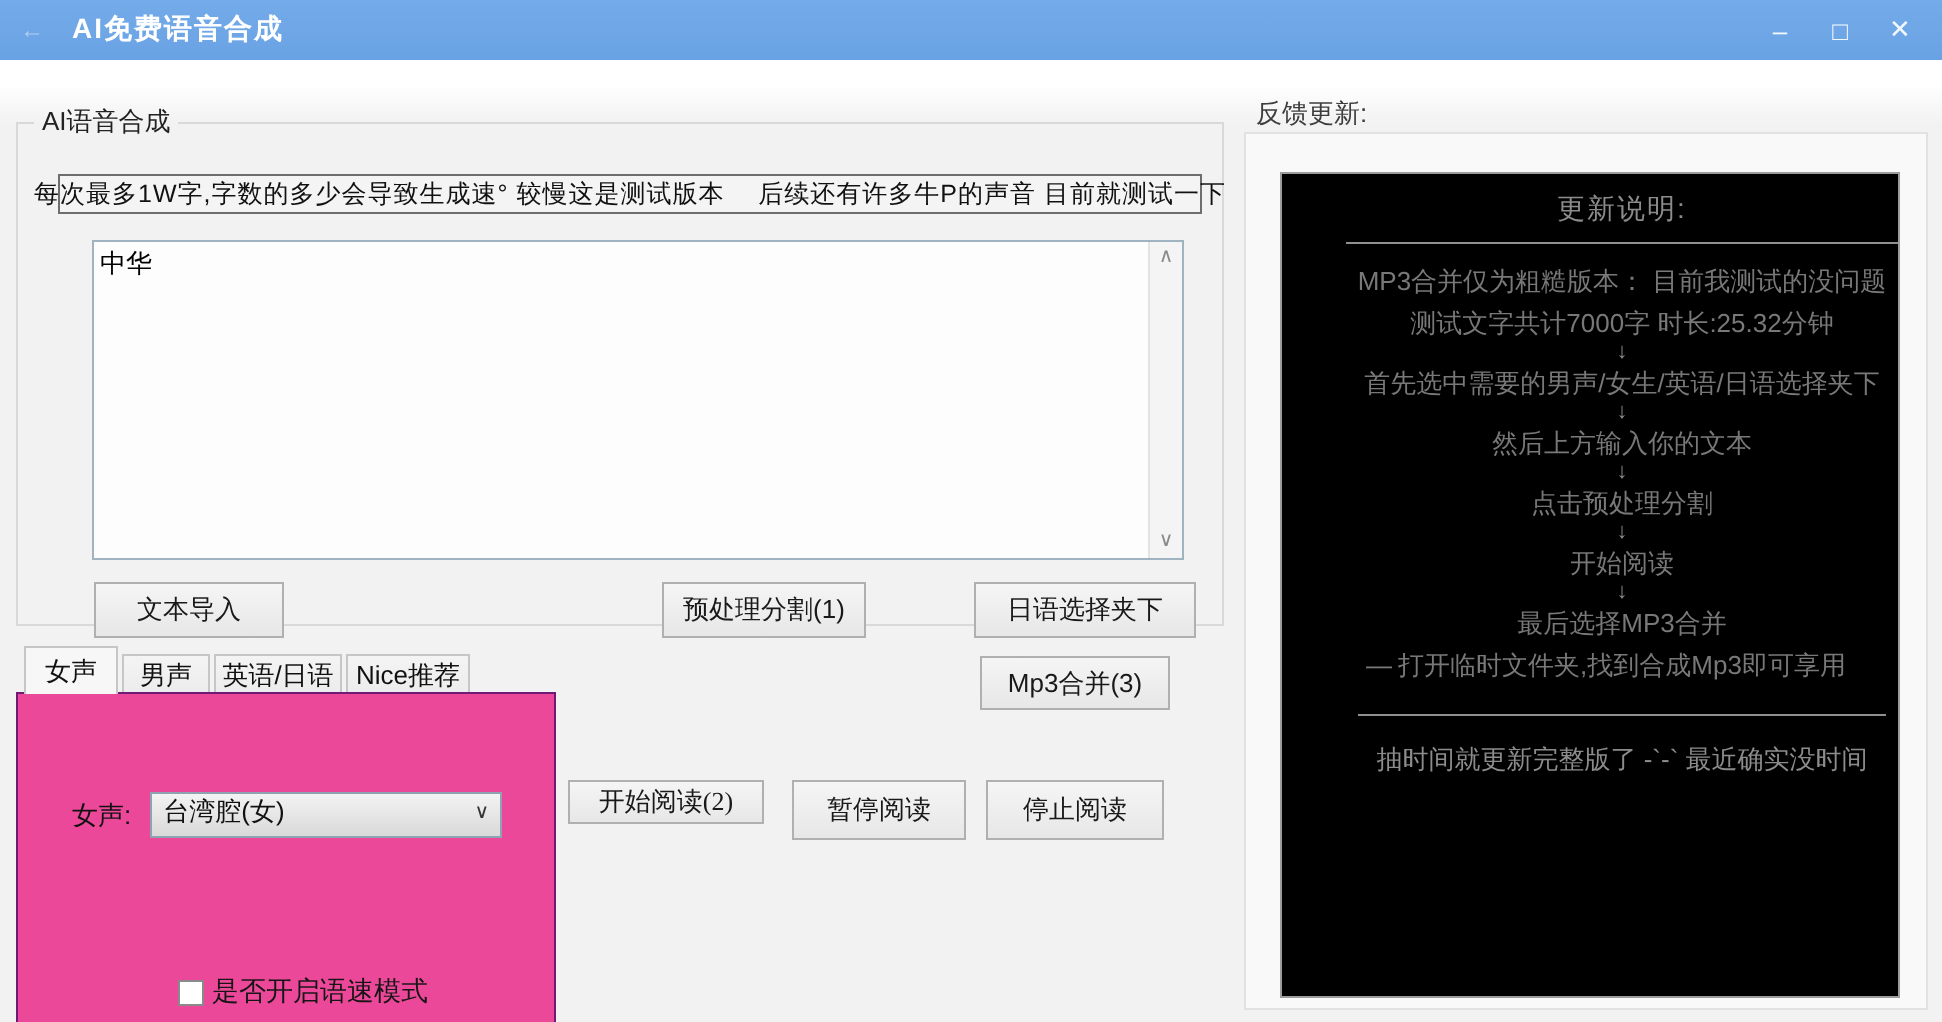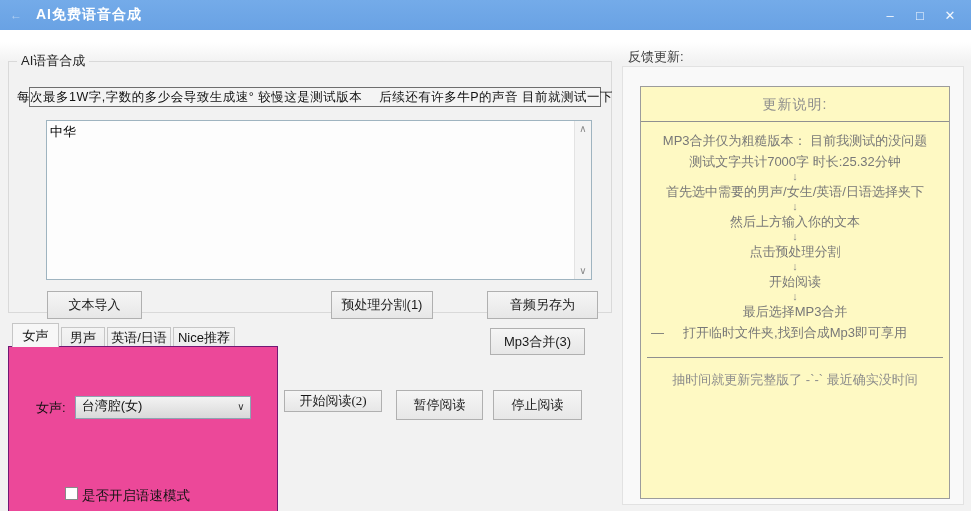--- a/index.html
+++ b/index.html
@@ -88,39 +88,39 @@
   .voice-row { position:absolute; left:27px; top:49px; display:flex; align-items:center; }
   .voice-label { font-size:13px; color:#111; margin-right:9px; }
   .combo {
     position:relative; width:176px; height:23px;
     border:1px solid #8ea3b2; background:linear-gradient(180deg,#f3f3f3,#d9d9d9);
     font-size:13px; color:#111; display:flex; align-items:flex-start; padding-left:6px;
   }
   .combo .chev {
     position:absolute; right:5px; top:4px; font-size:10px; color:#333;
   }
-  .chk-row { position:absolute; left:56px; top:140px; display:flex; }
+  .chk-row { position:absolute; left:80px; top:140px; display:flex; align-items:center; }
   .chk-box {
     width:13px; height:13px; border:1px solid #8a8a8a; background:#fff; margin-right:4px;
   }
   .chk-label { font-size:13.5px; color:#151515; }
   
   .btn-merge { left:490px; top:328px; width:95px; height:27px; }
   .btn-start { left:284px; top:390px; width:98px; height:22px;font-family:Liberation Serif, serif; }
   .btn-pause { left:396px; top:390px; width:87px; height:30px; }
   .btn-stop  { left:493px; top:390px; width:89px; height:30px; }
   
   .fb-label { position:absolute; left:628px; top:48px; font-size:13px; color:#3d3d3d; }
   .fb-outer {
     position:absolute; left:622px; top:66px; width:342px; height:439px;
     border:1px solid #e2e2e2; background:#f9f9f9;
   }
   .fb-inner {
     position:absolute; left:17px; top:19px; width:310px; height:413px;
-    border:1px solid #9c9c9c; background:#fef9c3;
+    border:1px solid #9c9c9c; background:#000000;padding-left:32px;
   }
   .fb-title {
     margin-top:9px; text-align:center; font-size:14px; color:#8c8c8c; letter-spacing:1px;
   }
   .fb-title-rule { margin-top:7px; border-top:1px solid #909090; width:100%; }
   .steps { margin-top:8px; display:flex; flex-direction:column; align-items:center; }
   .step { font-size:13px; color:#787878; line-height:21px; white-space:nowrap; }
   .arrow { font-size:11px; color:#8a8a8a; line-height:9px; }
   .step-row { position:relative; width:100%; text-align:center; }
   .dash { position:absolute; left:10px; top:0; color:#787878; font-size:13px; }
@@ -150,21 +150,21 @@
   <div class="textbox">
     <div class="content">中华</div>
     <div class="vscroll">
       <div class="arr up">∧</div>
       <div class="arr down">∨</div>
     </div>
   </div>
 
   <div class="btn btn-import">文本导入</div>
   <div class="btn btn-preprocess">预处理分割(1)</div>
-  <div class="btn btn-saveaudio">音频另存为</div>
+  <div class="btn btn-saveaudio">日语选择夹下</div>
 </fieldset>
 
 <div class="tab tab1 active">女声</div>
 <div class="tab tab2">男声</div>
 <div class="tab tab3">英语/日语</div>
 <div class="tab tab4">Nice推荐</div>
 
 <div class="tabpanel">
   <div class="voice-row">
     <span class="voice-label">女声:</span>

